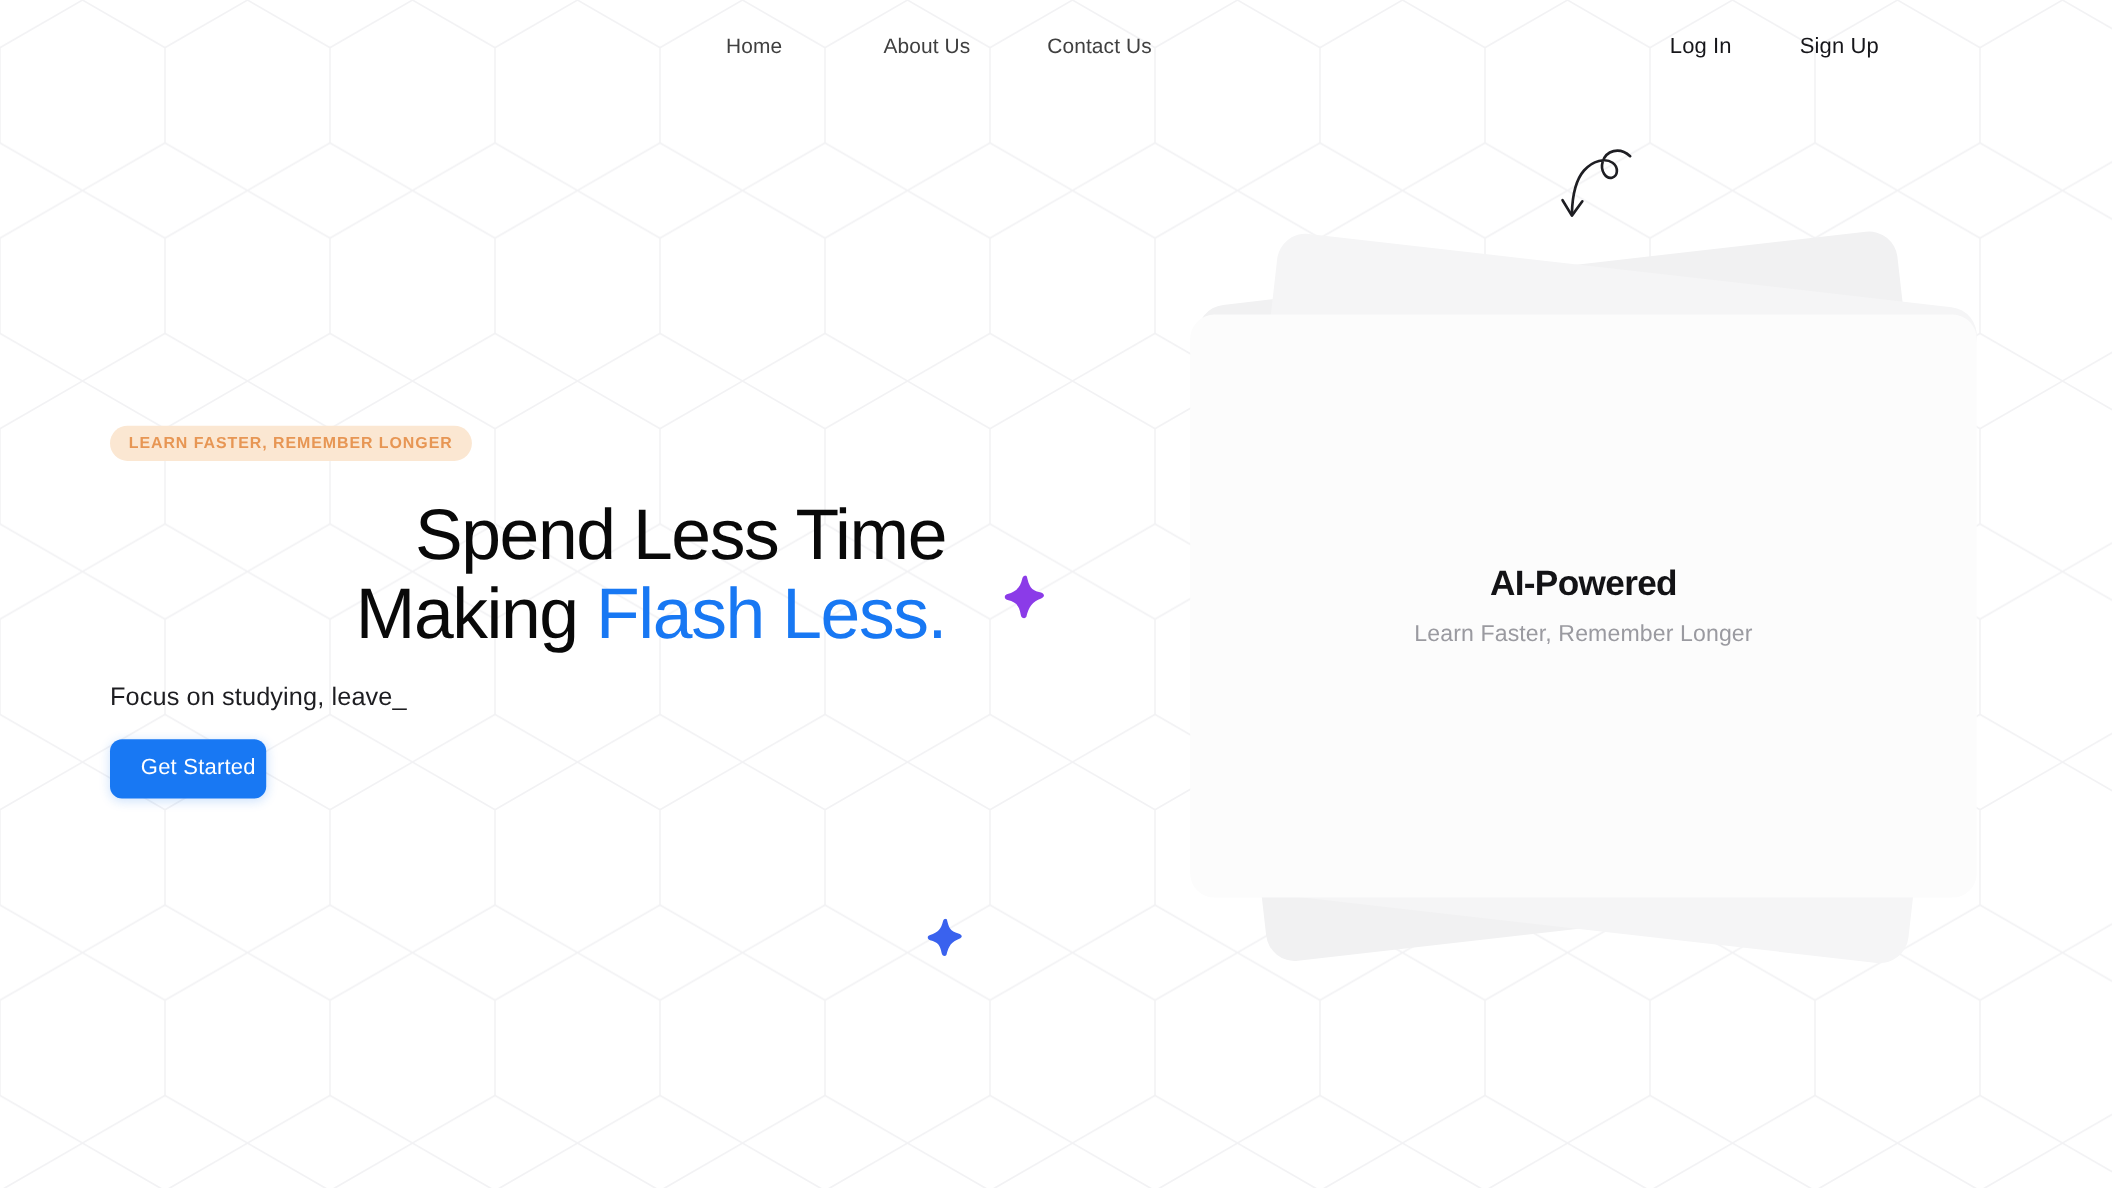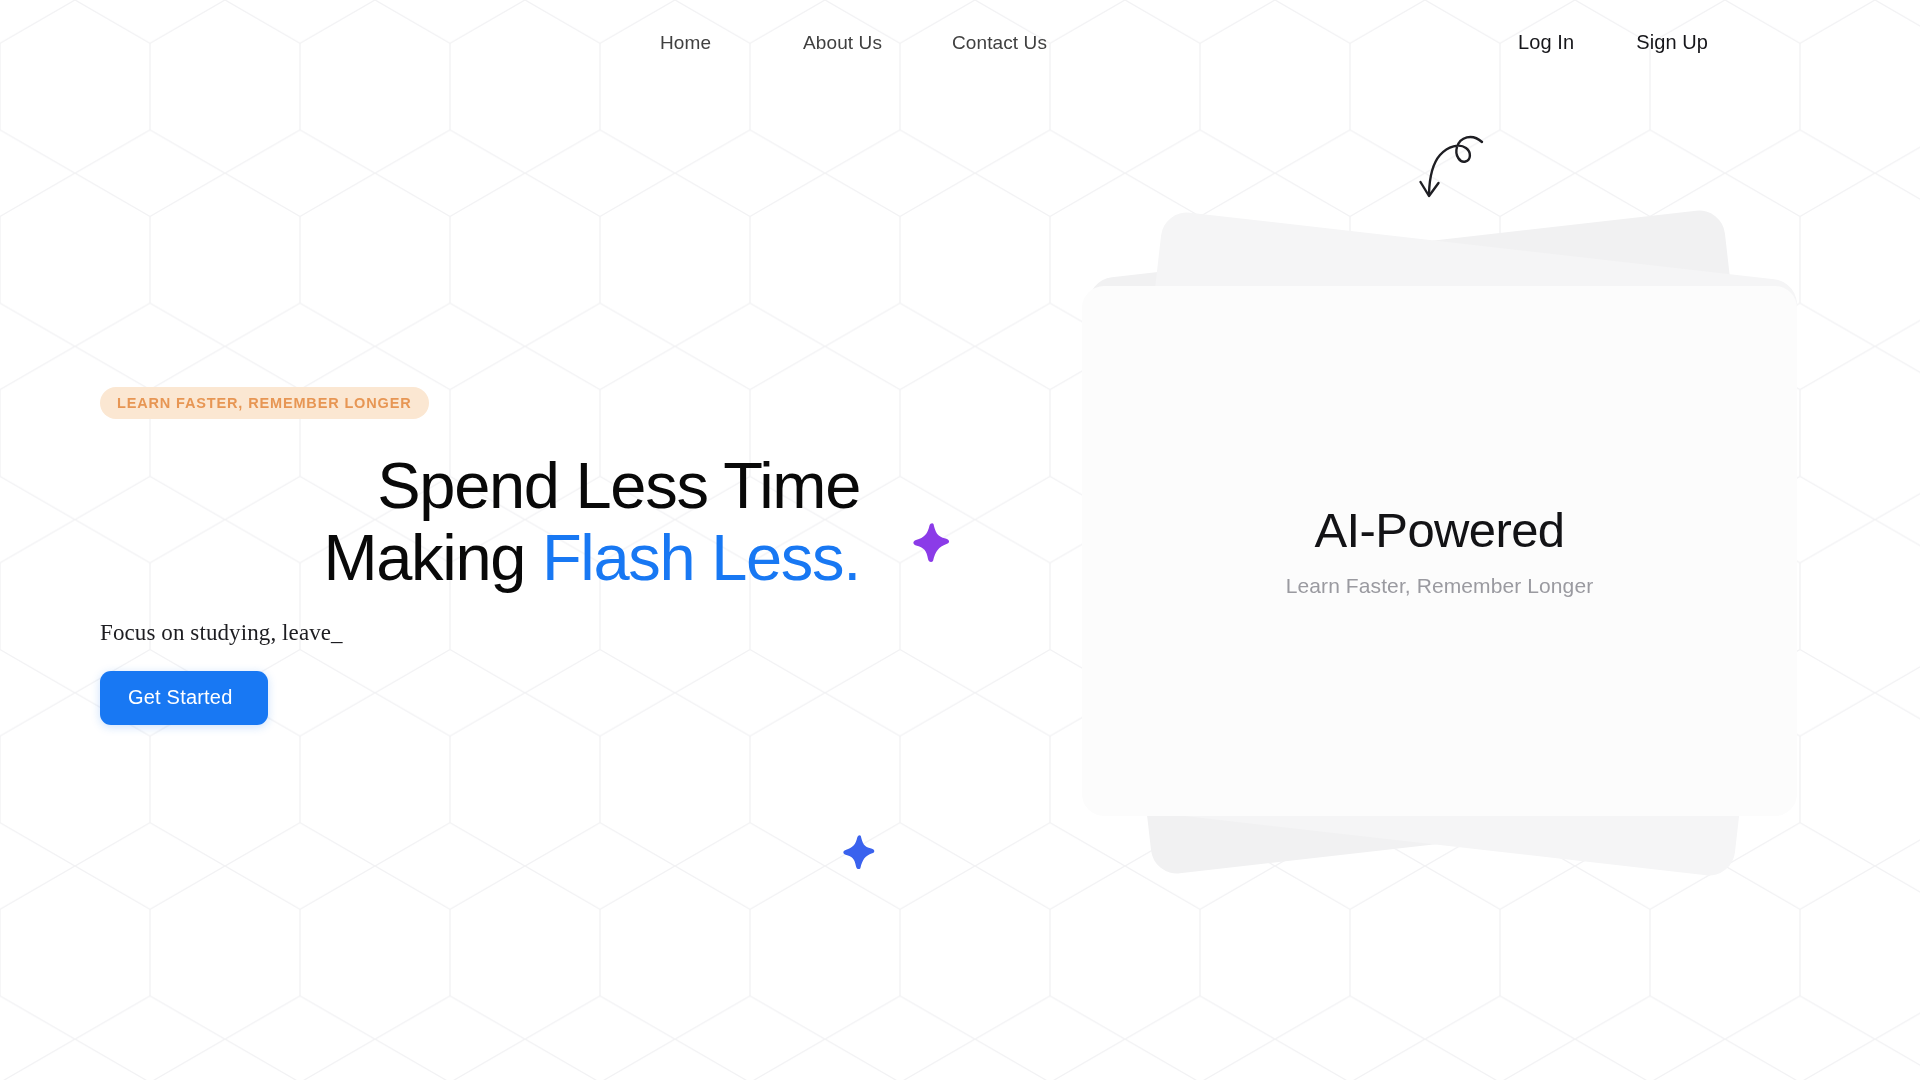--- a/index.html
+++ b/index.html
@@ -100,33 +100,32 @@
     white-space:nowrap;
     text-align:right;
   }
   #hero-heading .accent { color:#1878F3; }
   #hero-sub {
     margin-top:26px;
     font-size:23px;
     color:#1d1d21;
     letter-spacing:.1px;
     font-weight:400;
-    font-family:Liberation Serif, serif;
   }
   #get-started-button {
     margin-top:25px;
     display:inline-block;
     background:#1878F3;
     color:#ffffff;
     font-size:20px;
     font-weight:400;
     letter-spacing:.2px;
     border:none;
     border-radius:11px;
-    padding:15px 36px 16px 28px;
+    padding:15px 10px 16px 28px;
     cursor:pointer;
     font-family:"Liberation Sans", sans-serif;
     box-shadow:0 2px 10px rgba(24,120,243,.22);
   }
 
   
   #arrow-doodle {
     position:absolute;
     left:1410px;
     top:128px;
@@ -170,22 +169,22 @@
     width:715px; height:530px;
     background:#FCFCFC;
     border-radius:22px;
     display:flex;
     flex-direction:column;
     align-items:center;
     justify-content:center;
     z-index:5;
   }
   #card-title {
-    font-size:49px;
-    font-weight:400;
+    font-size:32px;
+    font-weight:700;
     color:#131316;
     letter-spacing:-.6px;
     line-height:1.1;
   }
   #card-subtitle {
     margin-top:17px;
     font-size:21px;
     color:#9a9aa0;
     font-weight:400;
     letter-spacing:.1px;

